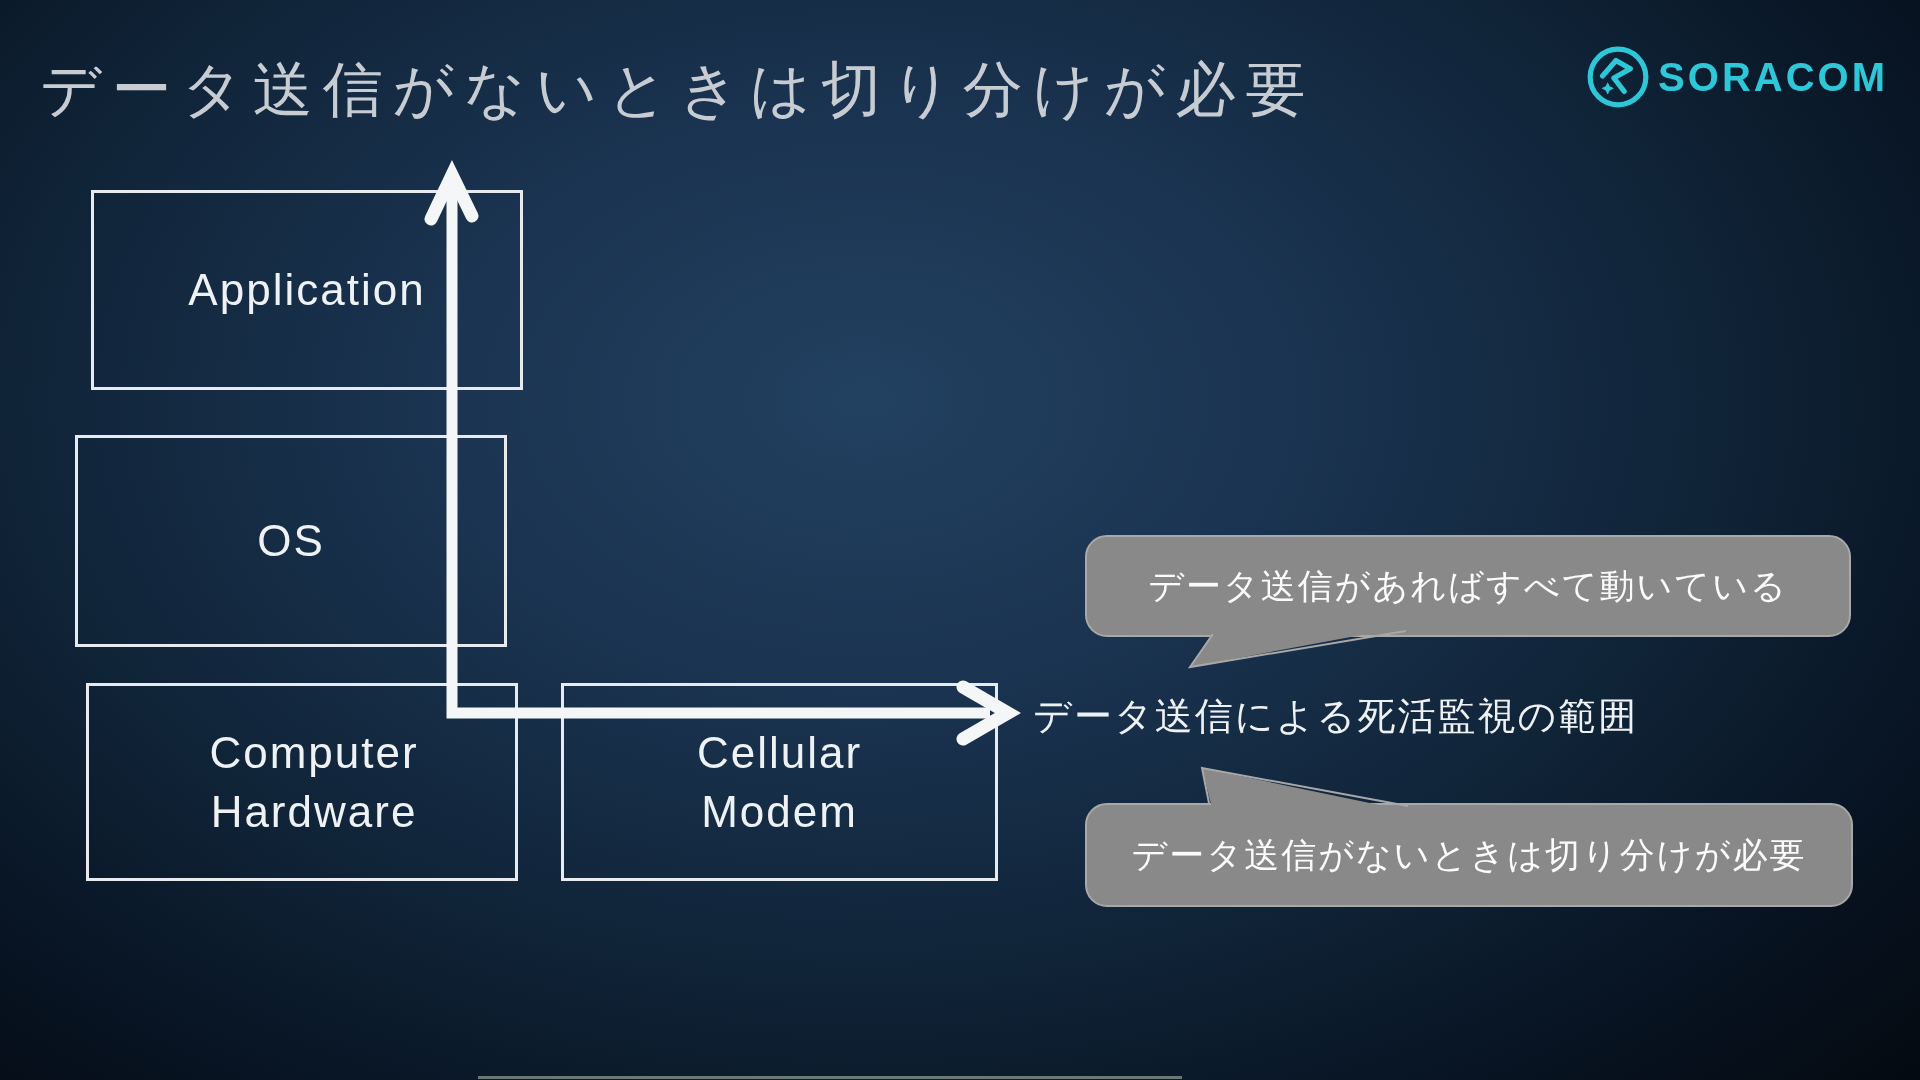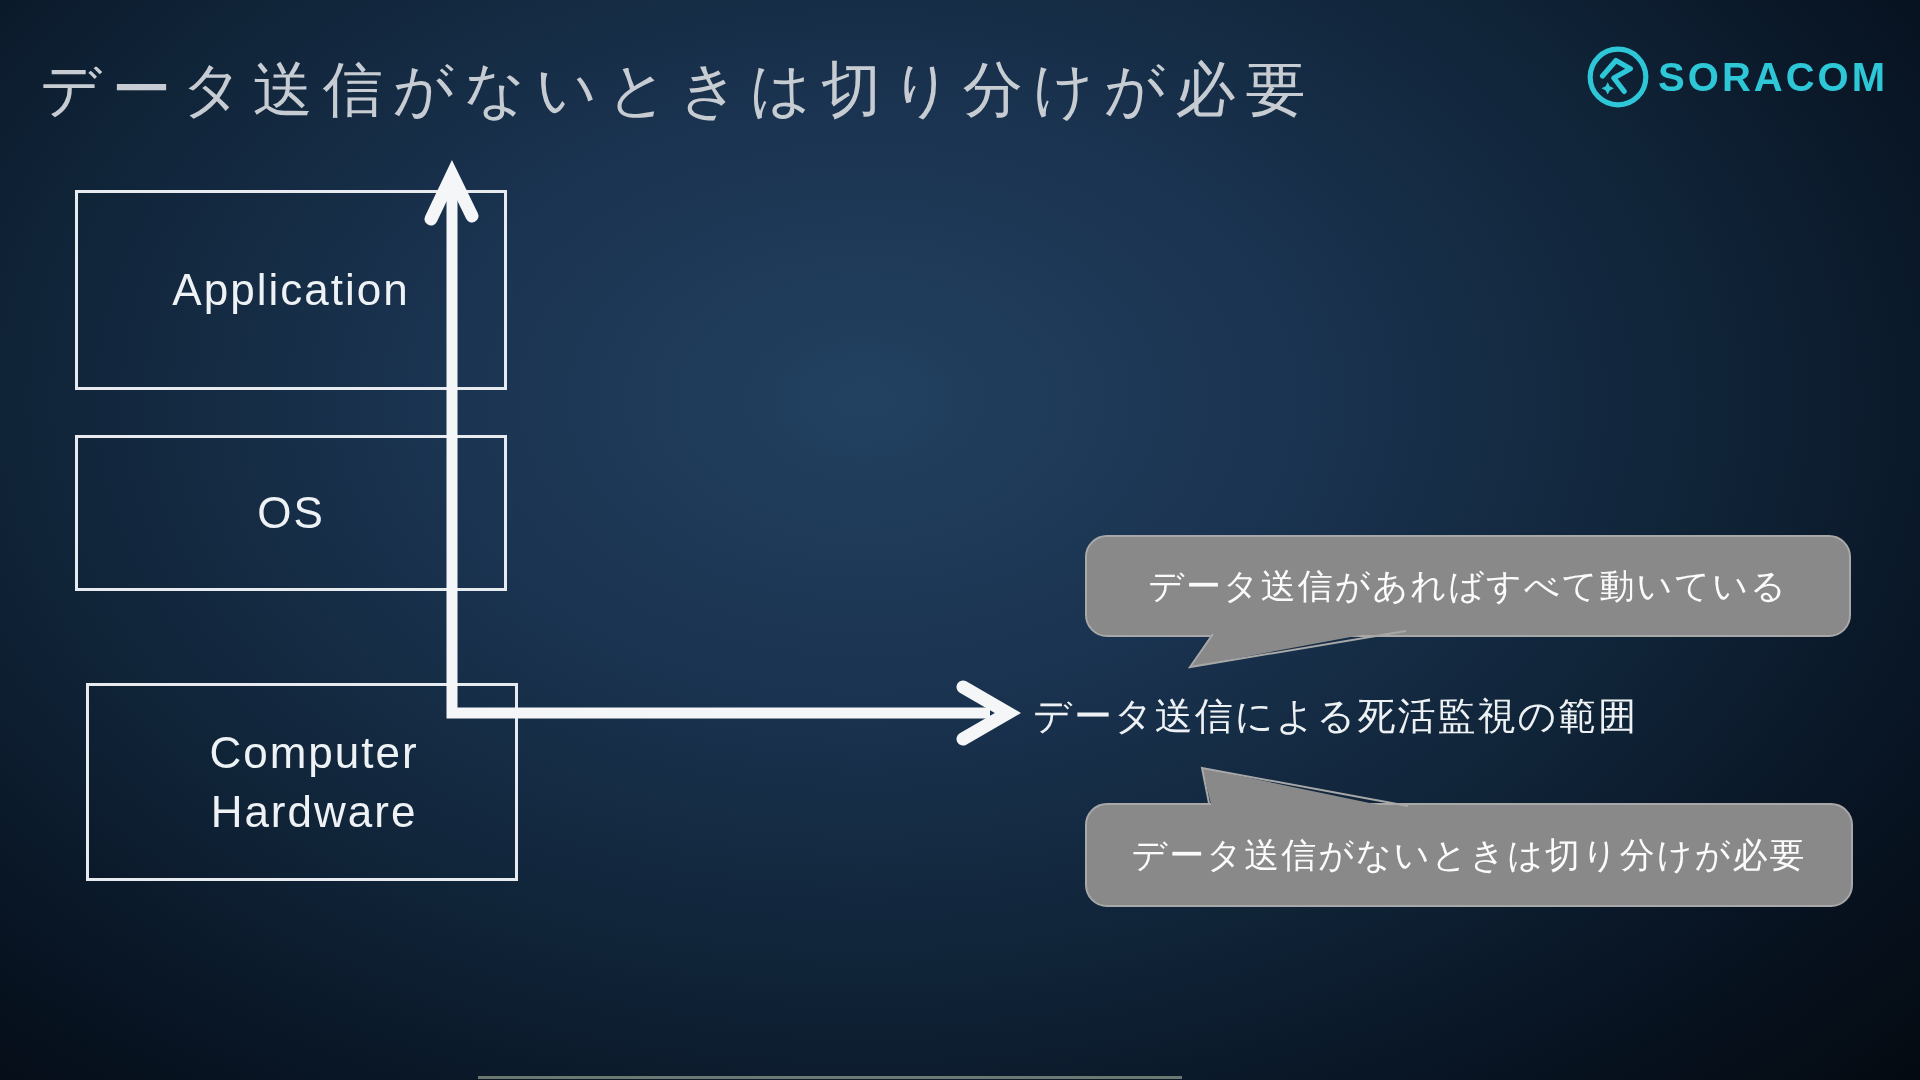--- a/index.html
+++ b/index.html
@@ -23,22 +23,22 @@
   }
   
   .box{
     position:absolute;border:3px solid #e7eaee;box-sizing:border-box;
     display:flex;align-items:center;justify-content:center;
   }
   .box-label{
     color:#eef2f5;font-size:44px;font-weight:300;letter-spacing:2px;
     line-height:1.35;text-align:center;max-width:310px;
   }
-  .box-application{left:75px;top:190px;width:432px;height:200px;}
-  .box-os{left:75px;top:435px;width:432px;height:156px;}
+  .box-application{left:91px;top:190px;width:432px;height:200px;}
+  .box-os{left:75px;top:435px;width:432px;height:212px;}
   .box-hardware{left:86px;top:683px;width:432px;height:198px;padding-left:24px;}
   .box-modem{left:561px;top:683px;width:437px;height:198px;}
   
   .overlay{position:absolute;inset:0;width:1920px;height:1080px;pointer-events:none;}
   
   .arrow-label{
     position:absolute;left:1033px;top:692px;height:48px;line-height:48px;
     color:#eef1f4;font-size:38px;font-weight:300;letter-spacing:2px;white-space:nowrap;
   }
   
@@ -75,20 +75,23 @@
 
   <div class="box box-application">
     <span class="box-label">Application</span>
   </div>
   <div class="box box-os">
     <span class="box-label">OS</span>
   </div>
   <div class="box box-hardware">
     <span class="box-label">Computer Hardware</span>
   </div>
+  <div class="box box-modem">
+    <span class="box-label">Cellular Modem</span>
+  </div>
 
   <div class="arrow-label">データ送信による死活監視の範囲</div>
 
   <div class="bubble bubble-top">
     <span class="bubble-text">データ送信があればすべて動いている</span>
   </div>
   <div class="bubble bubble-bottom">
     <span class="bubble-text">データ送信がないときは切り分けが必要</span>
   </div>
 

